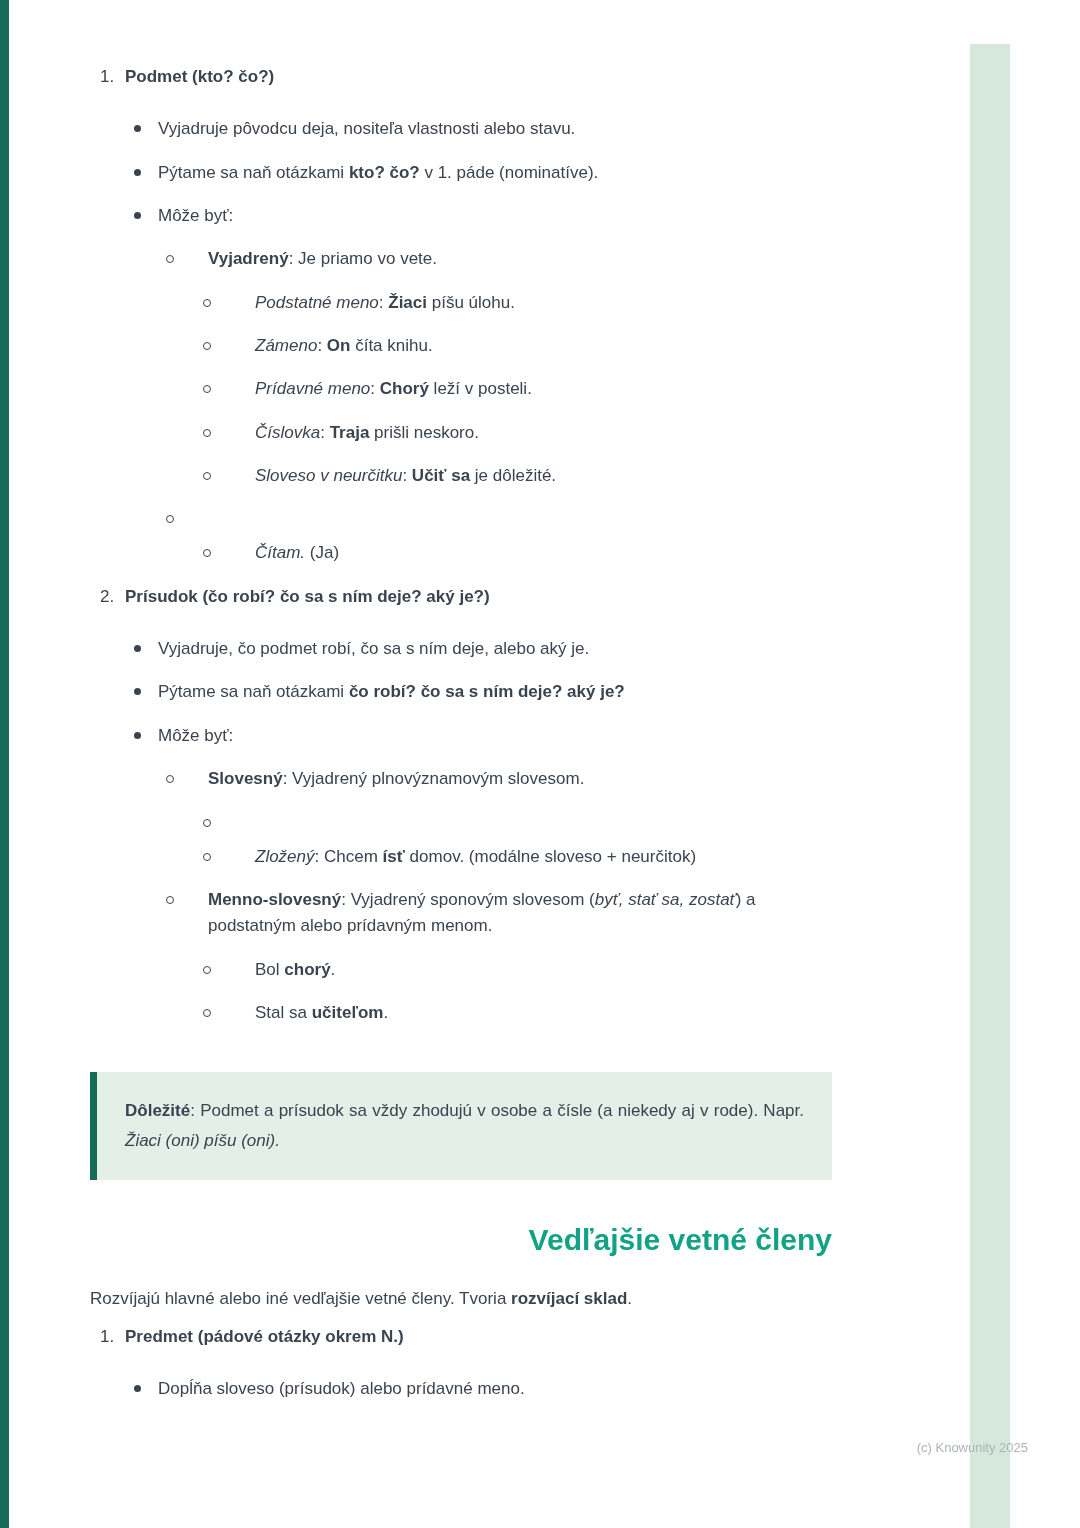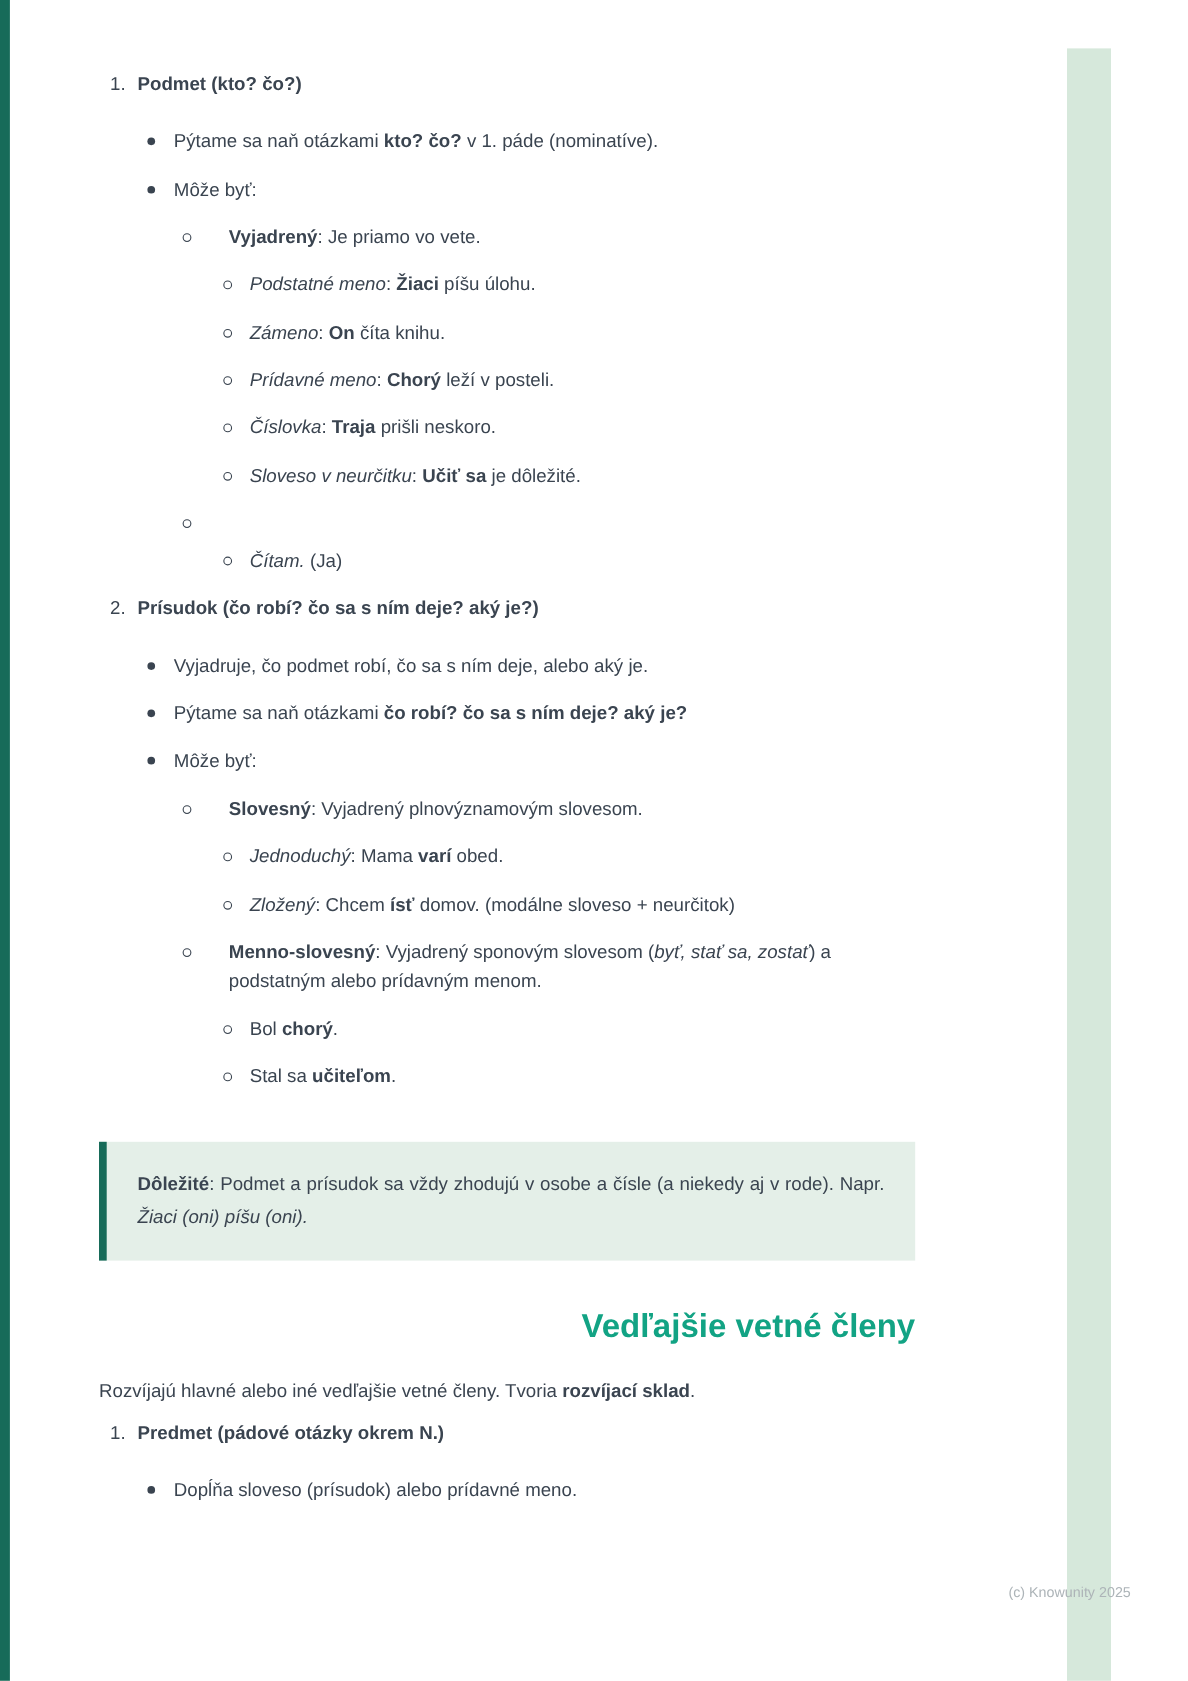--- a/index.html
+++ b/index.html
@@ -22,21 +22,21 @@
   .right-strip{position:absolute;right:70px;top:44px;width:40px;height:1484px;background:var(--strip);z-index:0;}
   .content{position:absolute;left:90px;top:56px;width:742px;z-index:1;}
   .content > :first-child{margin-top:0;}
 
   .item{display:flex;align-items:flex-start;margin:0 0 17px 0;}
   .item .marker{flex:0 0 24px;display:flex;padding-top:9px;}
   .item.num{padding-left:10px;margin:8px 0 26px 0;}
   .item.num .marker{flex:0 0 25px;padding-top:0;display:block;}
   .item.b1{padding-left:44px;}
   .item.c2{padding-left:76px;gap:18px;}
-  .item.c3{padding-left:113px;}
+  .item.c3{padding-left:113px;gap:28px;}
   .dot{width:7px;height:7px;border-radius:50%;background:var(--text);}
   .ring{width:8px;height:8px;border:1.5px solid var(--text);border-radius:50%;}
   .itext{flex:1 1 auto;}
   .b{font-weight:700;}
   .i{font-style:italic;}
   .space-before{margin-top:16px !important;}
 
   .callout{
     margin-top:46px;background:var(--callout-bg);
     border-left:7px solid var(--accent-dark);
@@ -61,20 +61,26 @@
 
 <div class="content">
     <div class="item num">
       <span class="marker">1.</span>
       <span class="itext"><span class="b">Podmet (kto? čo?)</span></span>
     </div>
     <div class="item b1">
       <span class="marker">
         <span class="dot"></span>
       </span>
+      <span class="itext"><span>Vyjadruje pôvodcu deja, nositeľa vlastnosti alebo stavu.</span></span>
+    </div>
+    <div class="item b1">
+      <span class="marker">
+        <span class="dot"></span>
+      </span>
       <span class="itext"><span>Pýtame sa naň otázkami </span><span class="b">kto? čo?</span><span> v 1. páde (nominatíve).</span></span>
     </div>
     <div class="item b1">
       <span class="marker">
         <span class="dot"></span>
       </span>
       <span class="itext"><span>Môže byť:</span></span>
     </div>
     <div class="item c2">
       <span class="marker">
@@ -148,21 +154,20 @@
     <div class="item c2">
       <span class="marker">
         <span class="ring"></span>
       </span>
       <span class="itext"><span class="b">Slovesný</span><span>: Vyjadrený plnovýznamovým slovesom.</span></span>
     </div>
     <div class="item c3">
       <span class="marker">
         <span class="ring"></span>
       </span>
-      <span class="itext"><span class="i">Jednoduchý</span><span>: Mama </span><span class="b">varí</span><span> obed.</span></span>
     </div>
     <div class="item c3">
       <span class="marker">
         <span class="ring"></span>
       </span>
       <span class="itext"><span class="i">Zložený</span><span>: Chcem </span><span class="b">ísť</span><span> domov. (modálne sloveso + neurčitok)</span></span>
     </div>
     <div class="item c2 space-before">
       <span class="marker">
         <span class="ring"></span>

